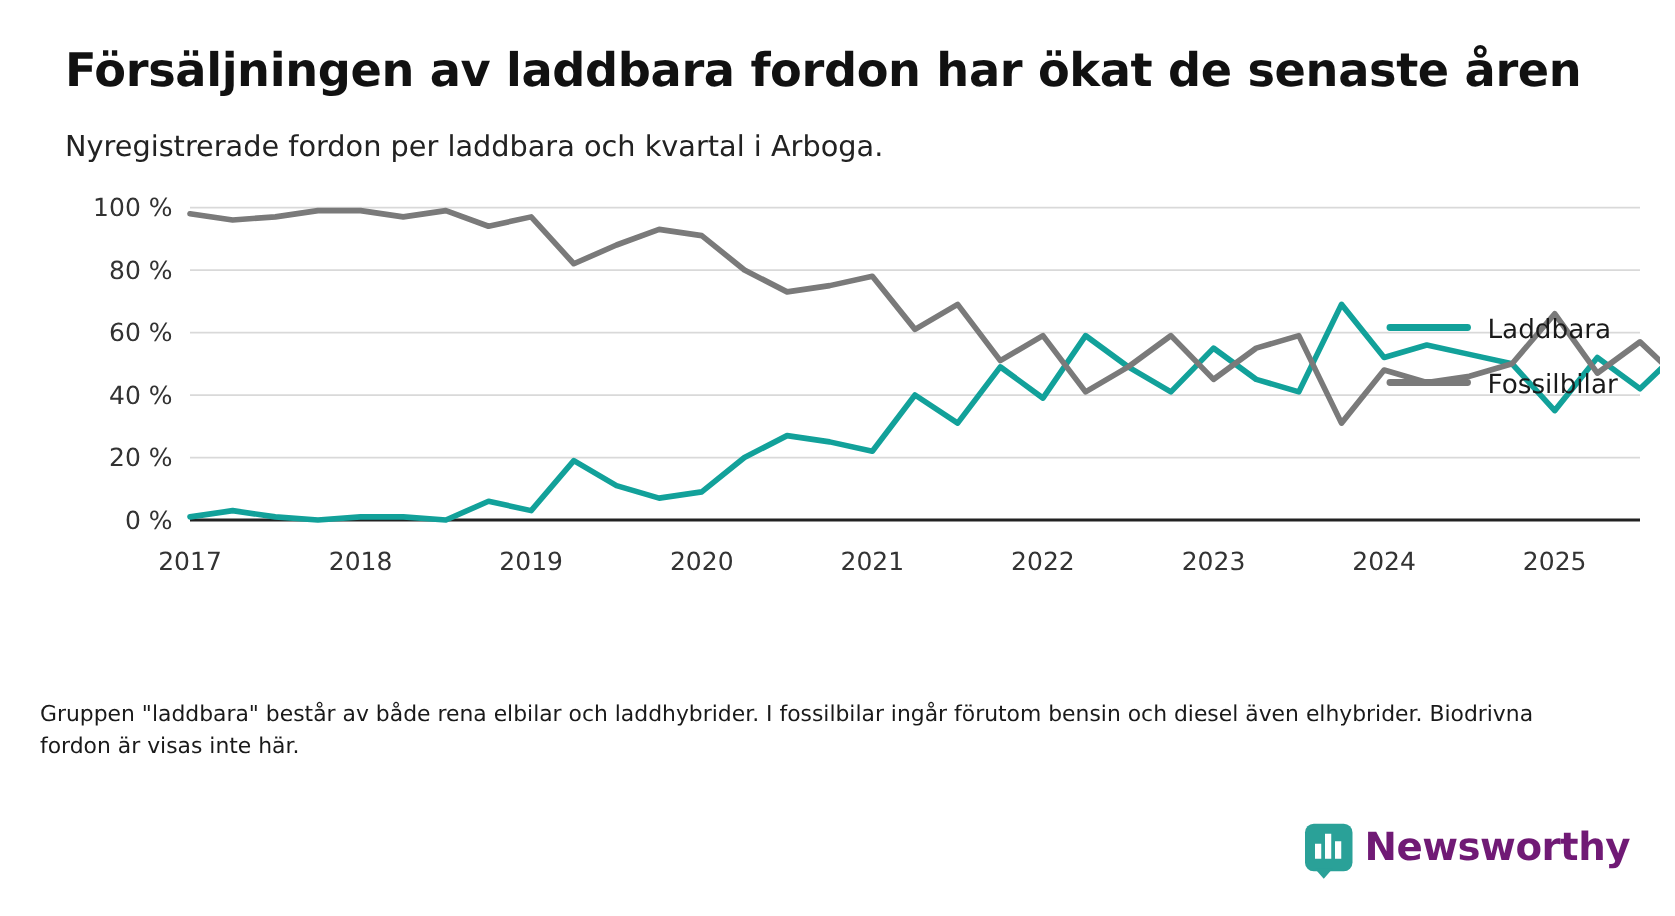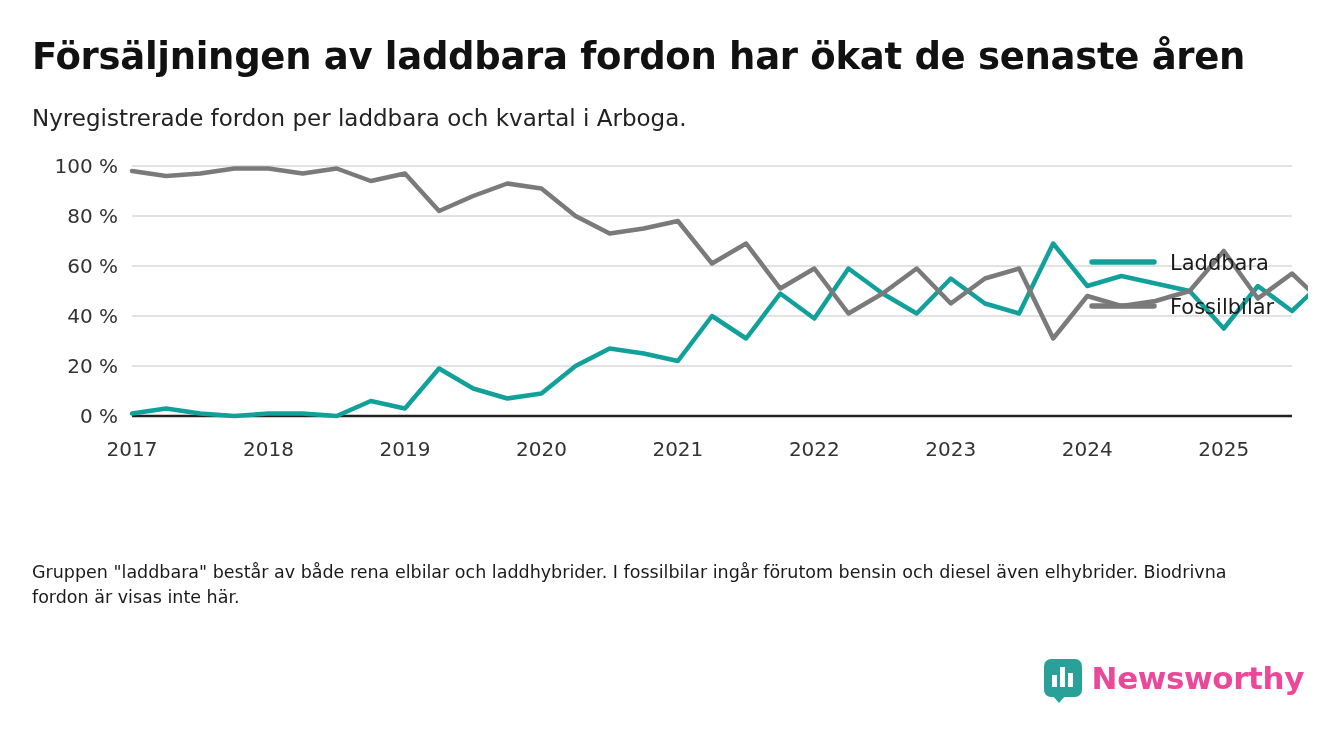--- a/index.html
+++ b/index.html
@@ -13,21 +13,21 @@
     font-family: "DejaVu Sans", sans-serif;
     color: #1a1a1a;
     position: relative;
     overflow: hidden;
   }
   .page {
     position: relative;
     width: 1340px;
     height: 733px;
     box-sizing: border-box;
-    padding: 0 32px;
+    padding: 0 52px;
   }
   .title {
     font-size: 37px;
     font-weight: bold;
     letter-spacing: -0.3px;
     color: #111111;
     margin: 0;
     padding-top: 36px;
     line-height: 1.15;
   }
@@ -61,21 +61,21 @@
     position: absolute;
     right: 36px;
     bottom: 36px;
     display: flex;
     align-items: center;
     gap: 10px;
   }
   .brand-name {
     font-size: 31px;
     font-weight: bold;
-    color: #ec4899;
+    color: #701a75;
     letter-spacing: -0.4px;
   }
   .brand-mark {
     width: 38px;
     height: 38px;
     border-radius: 7px;
     background: #2aa198;
     position: relative;
   }
   .brand-mark:after {

